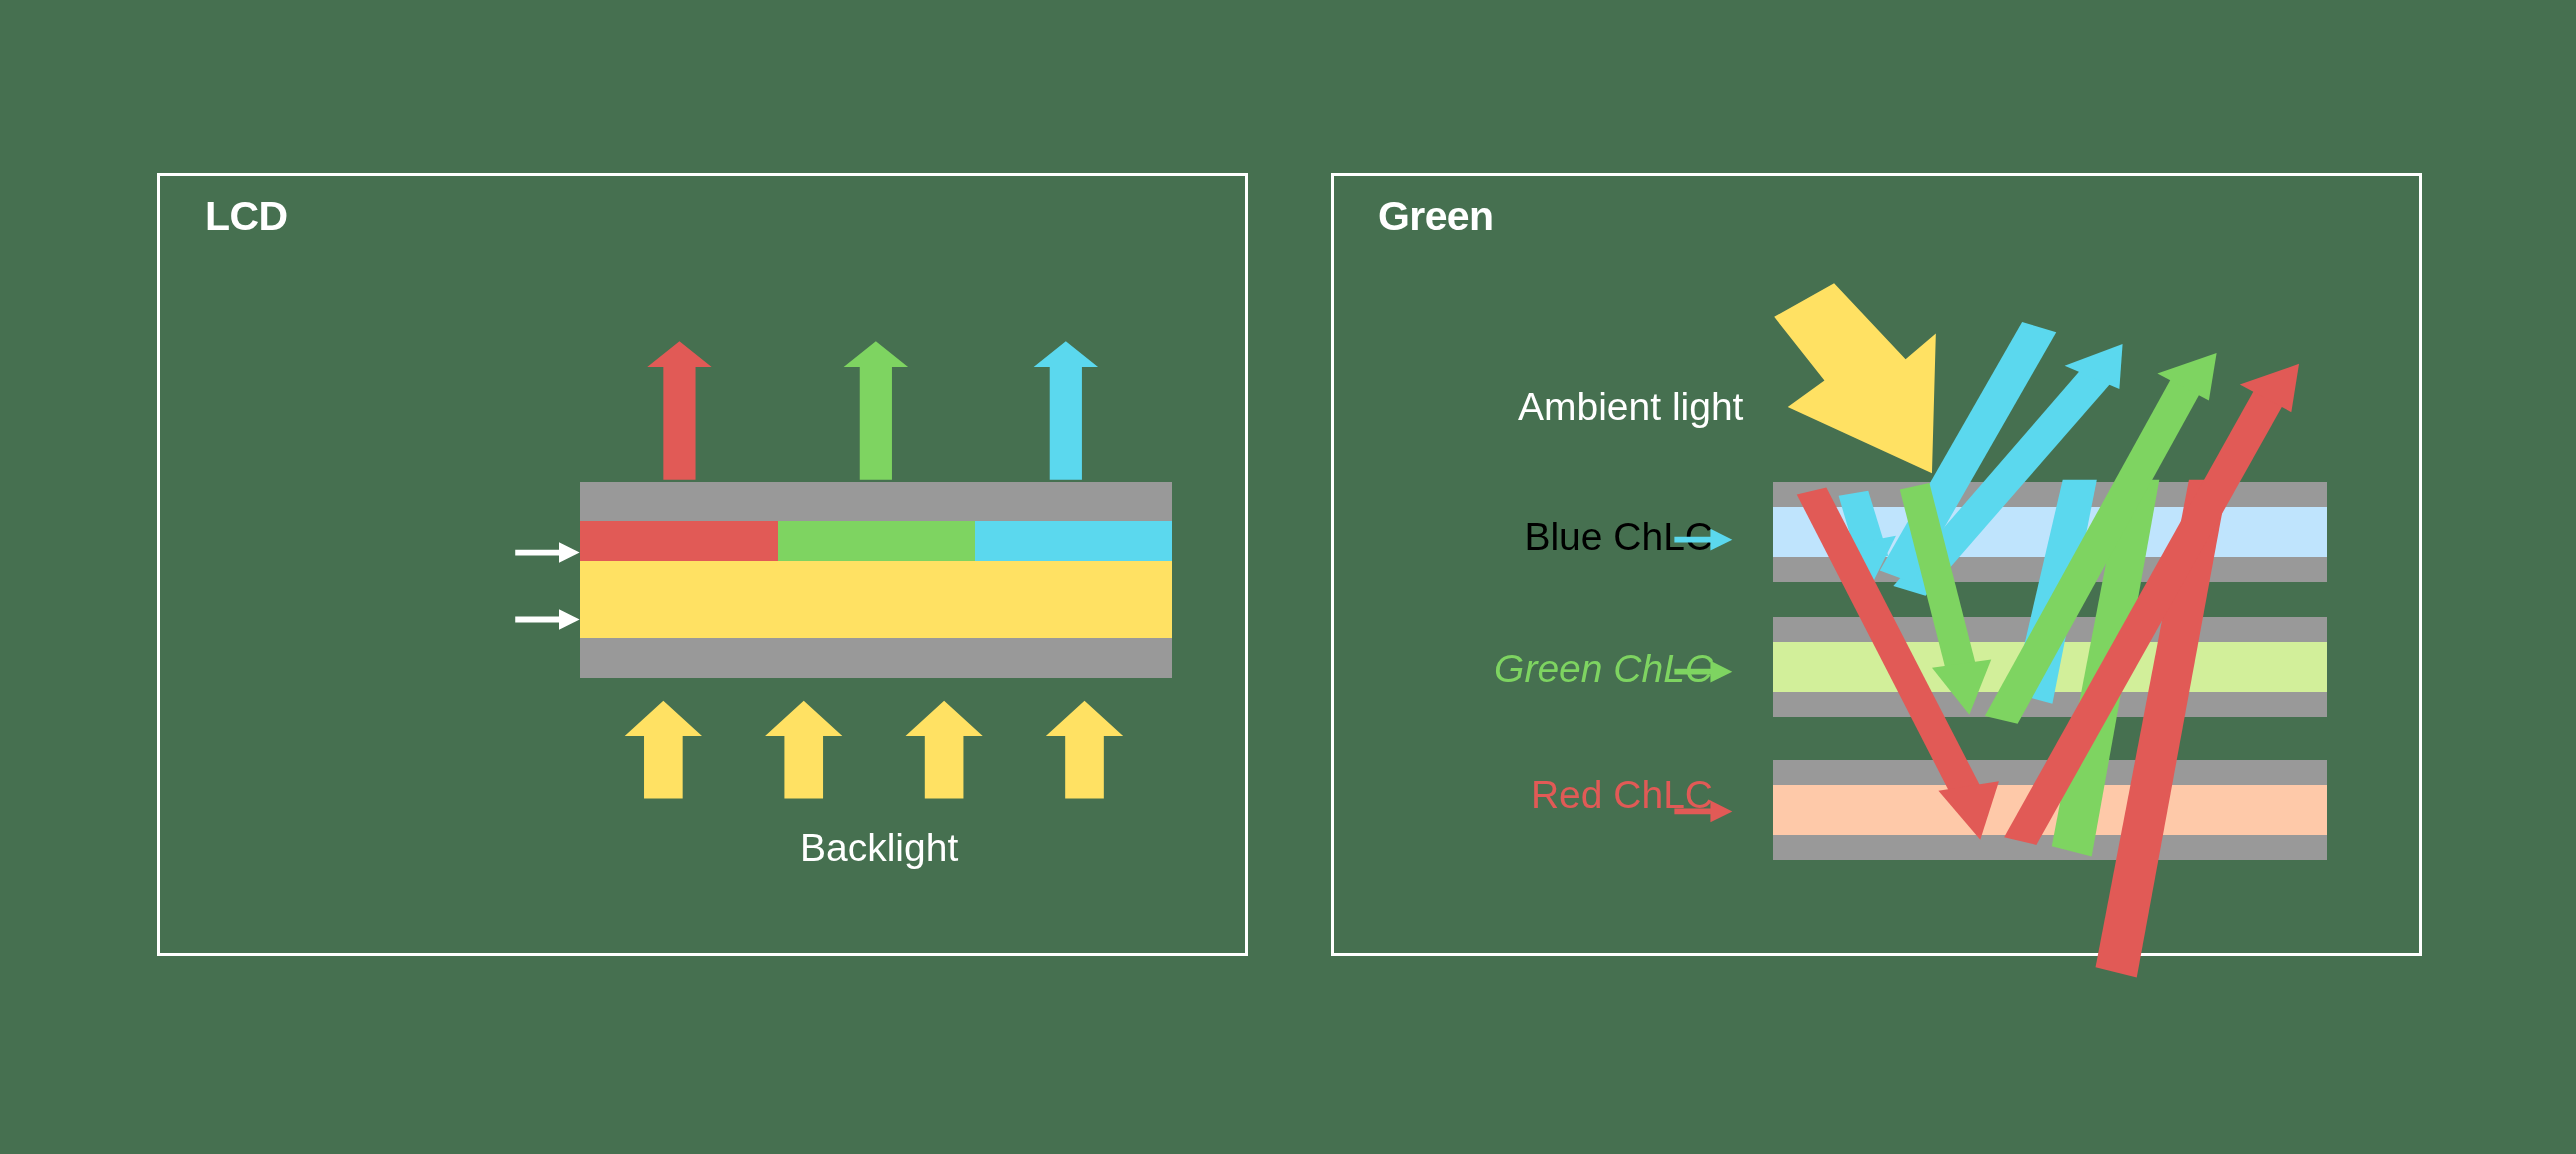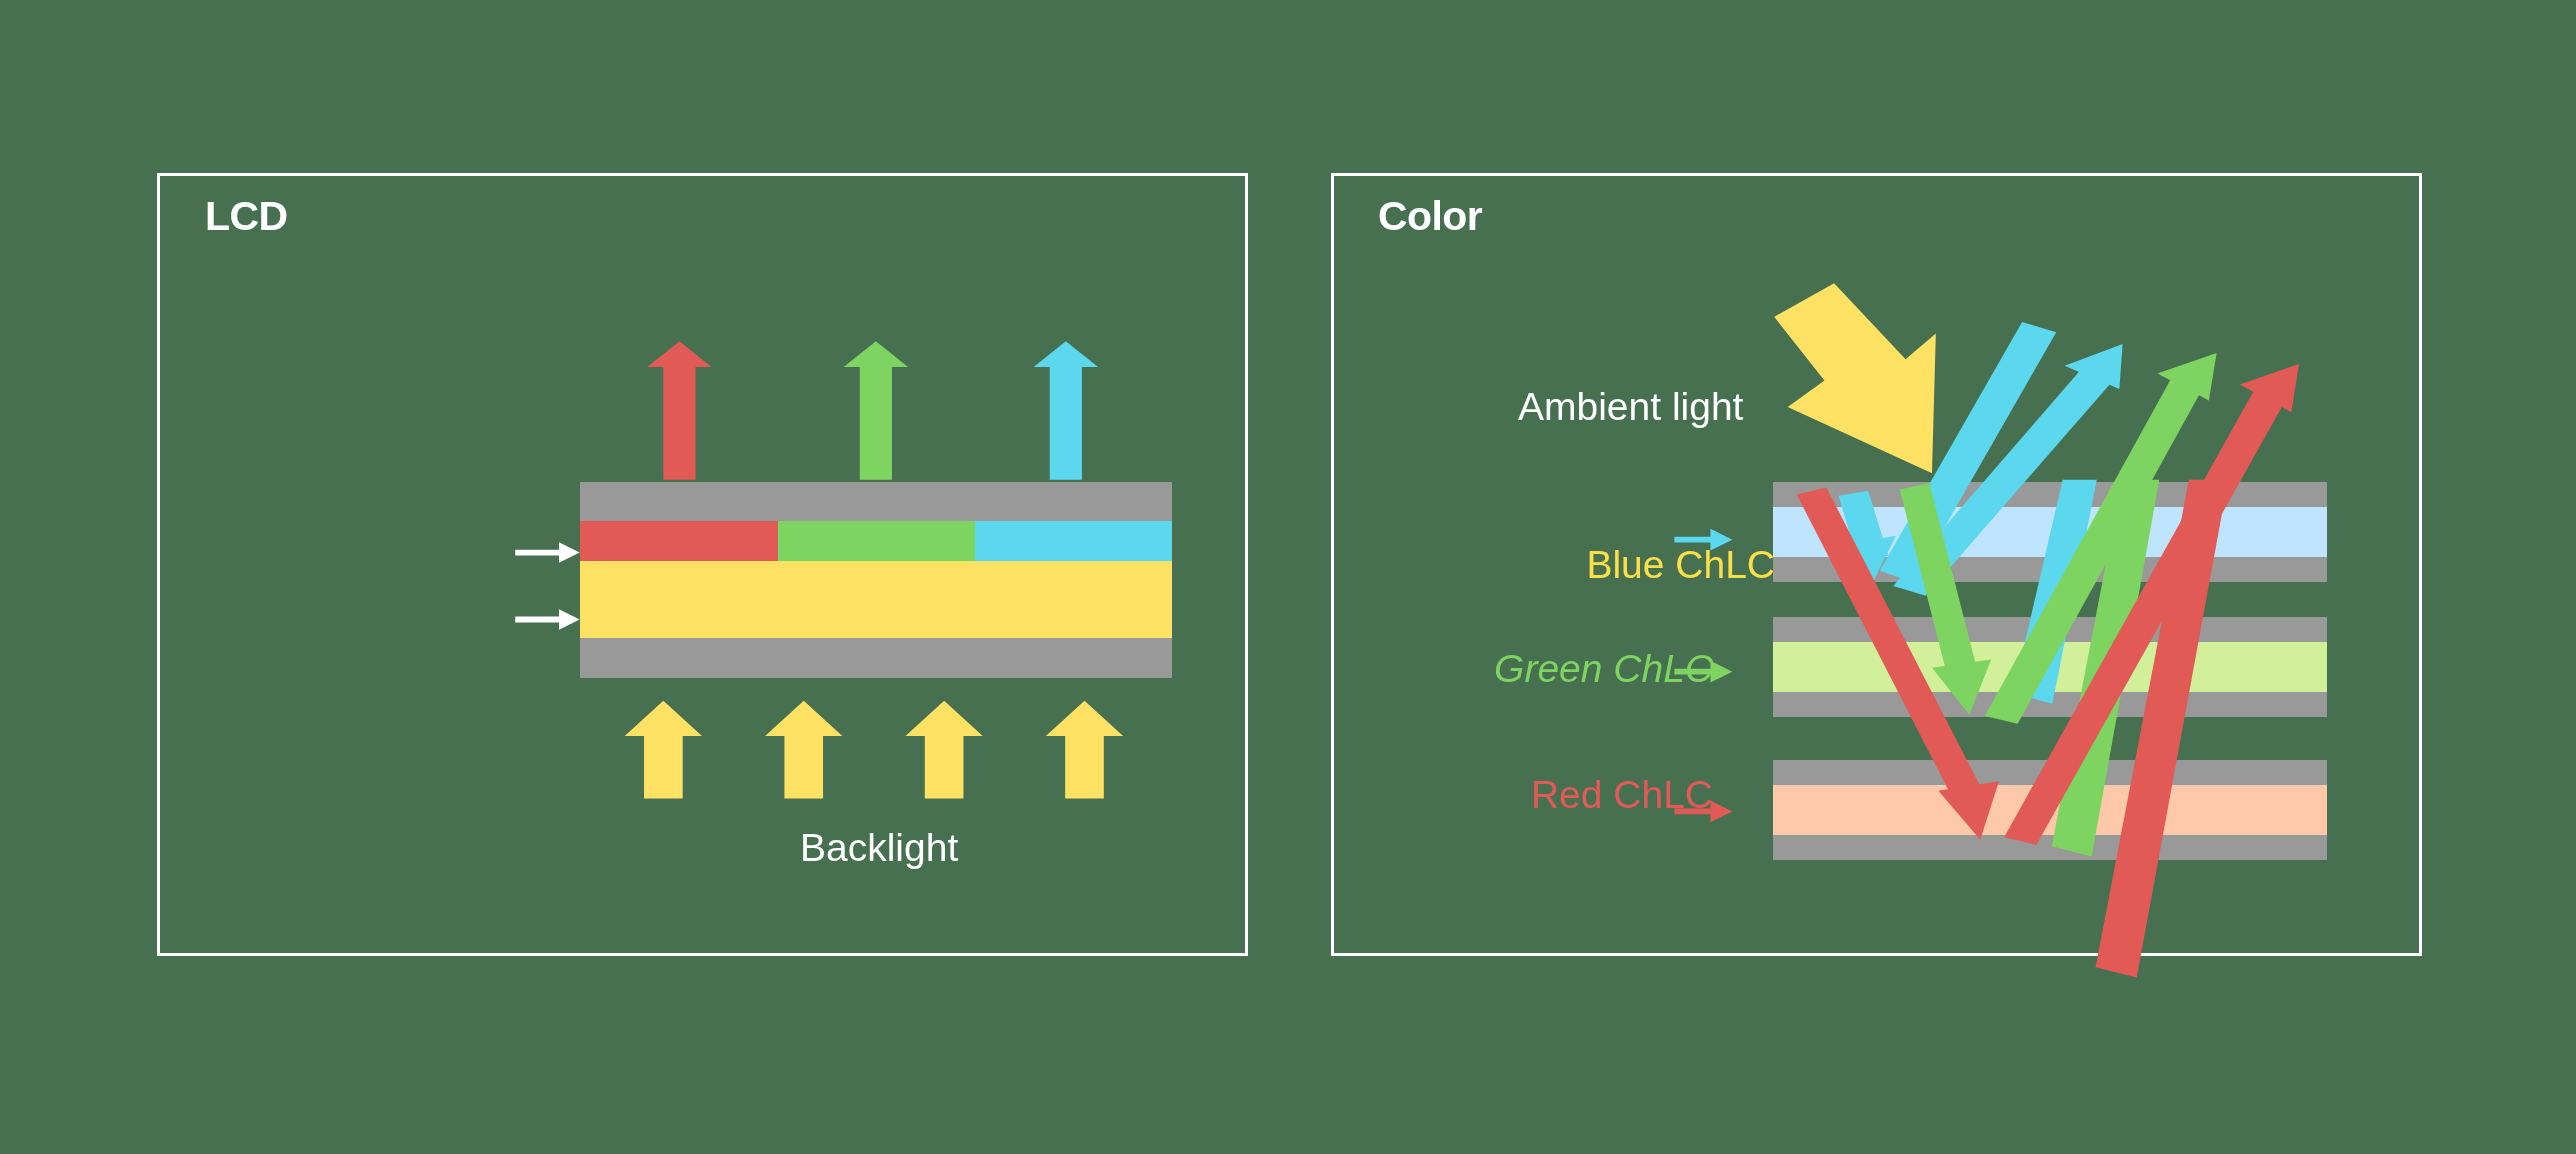--- a/index.html
+++ b/index.html
@@ -83,24 +83,24 @@
     <div class="lcd-band" id="lcd-cf">
       <div id="lcd-cf-r"></div>
       <div id="lcd-cf-g"></div>
       <div id="lcd-cf-b"></div>
     </div>
     <div class="lcd-band" id="lcd-lc"></div>
     <div class="lcd-band" id="lcd-bot-gray"></div>
   </div>
 
   <div class="panel" id="panel-chlcd"></div>
-  <div class="panel-title" id="title-chlcd">Color</div>
+  <div class="panel-title" id="title-chlcd">Green</div>
 
   <div class="lbl" id="lbl-ambient" style="left:1518px;top:385px;color:#ffffff;">Ambient light</div>
-  <div class="lbl lbl-right" id="lbl-blue" style="left:1427px;top:515px;width:348px;color:#fde047;margin-top:28px;">Blue ChLC</div>
+  <div class="lbl lbl-right" id="lbl-blue" style="left:1365px;top:515px;width:348px;color:#000000;">Blue ChLC</div>
   <div class="lbl lbl-right" id="lbl-green" style="left:1365px;top:647px;width:348px;color:#7ed461;font-style:italic;">Green ChLC</div>
   <div class="lbl lbl-right" id="lbl-red" style="left:1365px;top:773px;width:348px;color:#e15a56;">Red ChLC</div>
 
   <div id="chlcd-stack">
     <div class="ch-group" id="ch-grp-blue">
       <div class="ch-gray ch-gray-top"></div>
       <div class="ch-color ch-color-mid" id="ch-color-blue"></div>
       <div class="ch-gray ch-gray-bot"></div>
     </div>
     <div class="ch-group" id="ch-grp-green">

